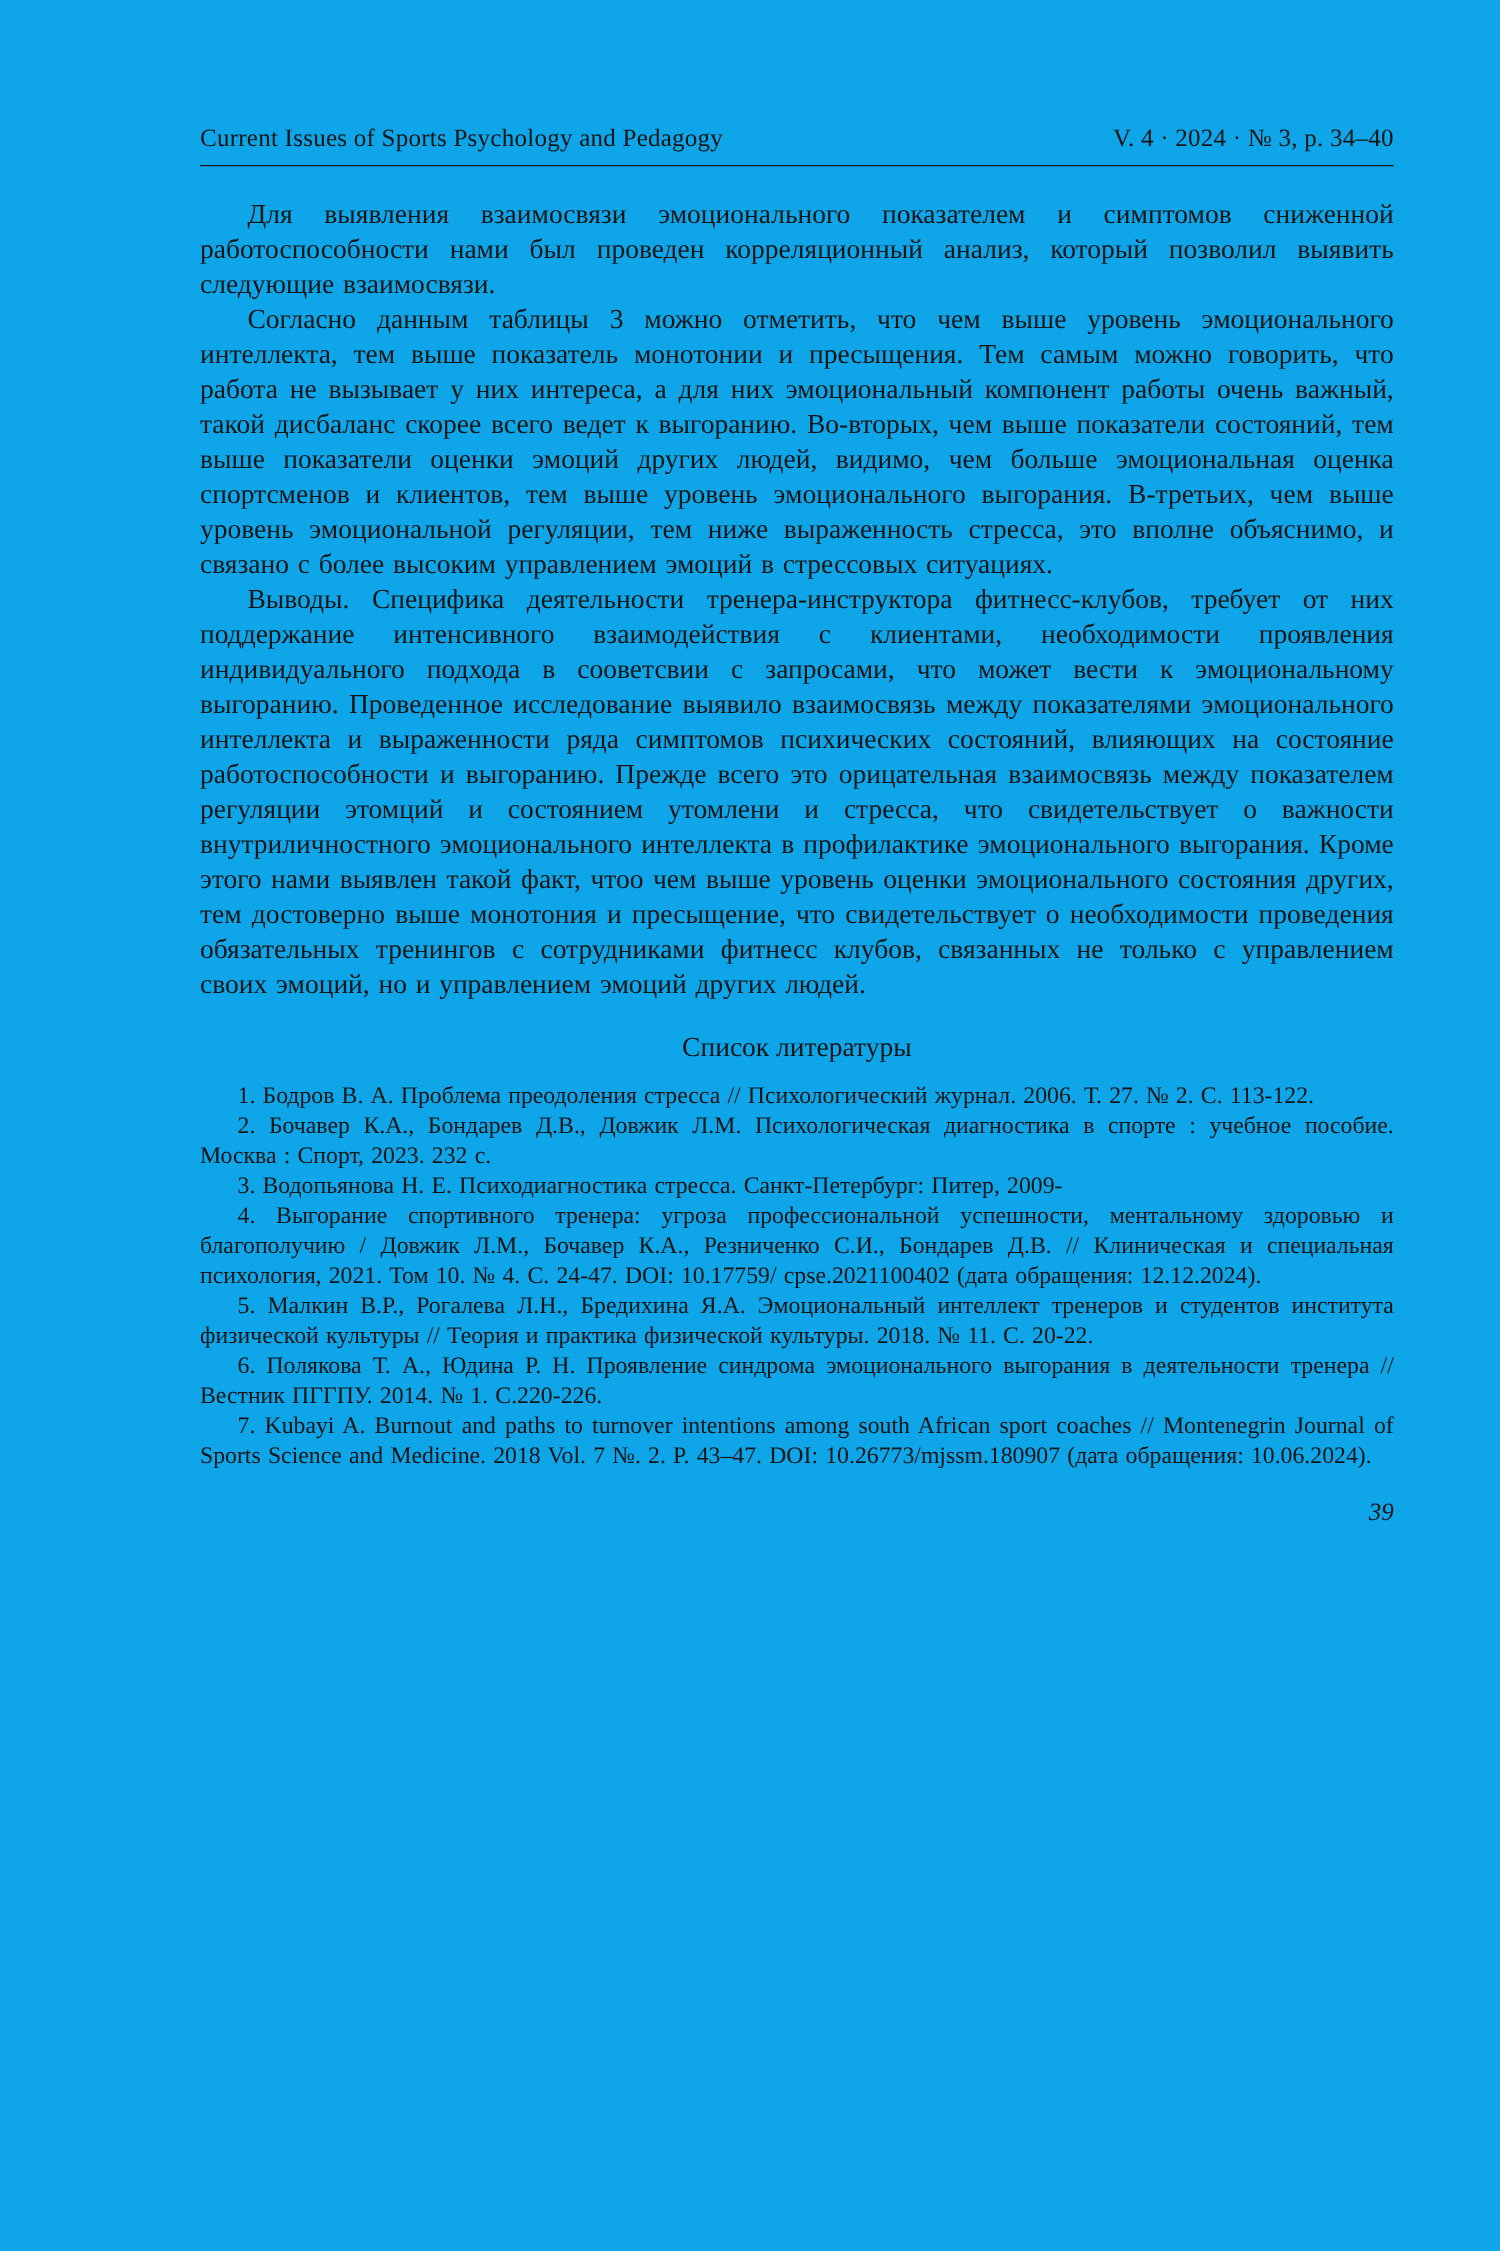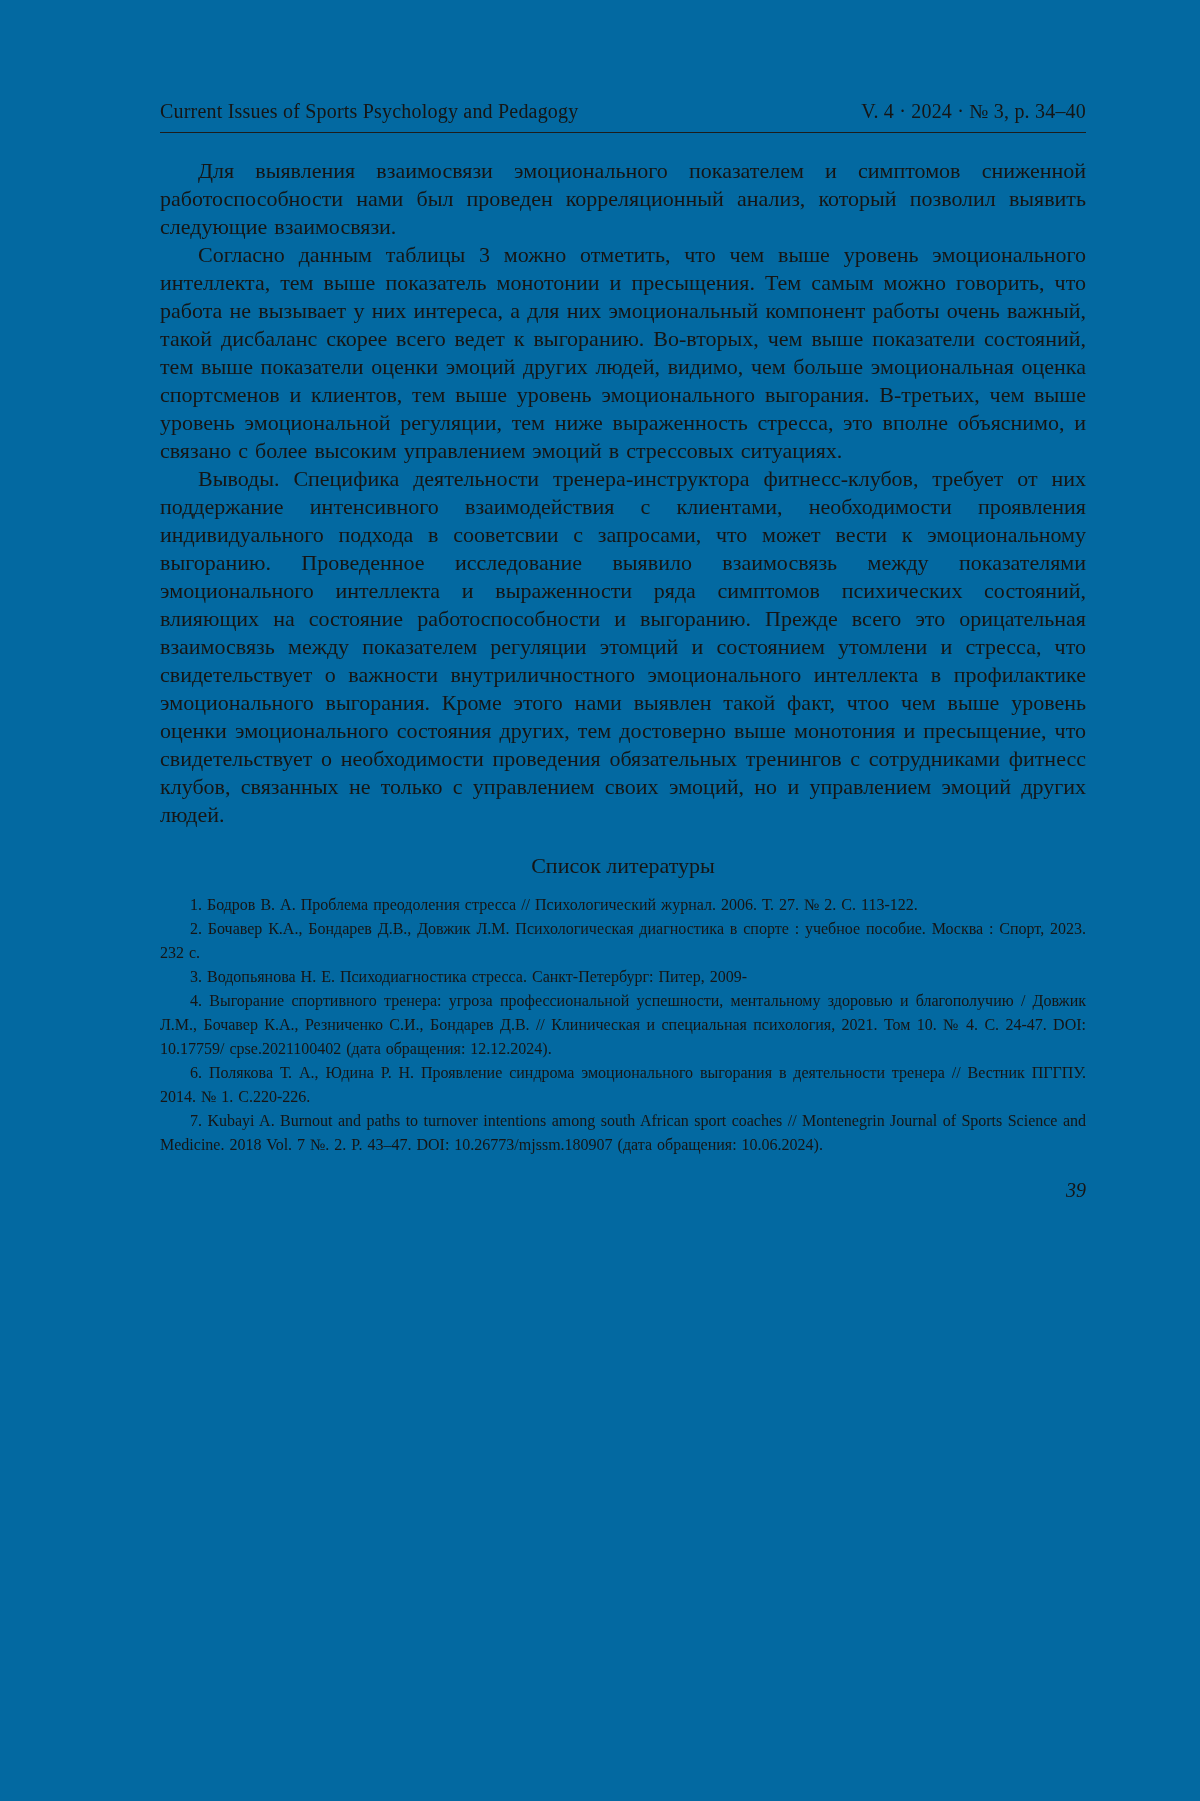--- a/index.html
+++ b/index.html
@@ -5,23 +5,23 @@
   html, body {
     margin: 0;
     padding: 0;
     background: #ffffff;
   }
   .page {
     position: relative;
     width: 1200px;
     height: 1801px;
     margin: 0 auto;
-    background: #0369a1;
+    background: #0ea5e9;
     box-sizing: border-box;
-    padding: 100px 114px 0 160px;
+    padding: 100px 85px 0 160px;
     font-family: "Liberation Serif", "DejaVu Serif", serif;
     color: #151515;
   }
   .page-header {
     display: flex;
     justify-content: space-between;
     align-items: baseline;
     font-size: 20px;
     letter-spacing: 0.2px;
     padding-bottom: 9px;
@@ -42,21 +42,21 @@
     margin: 0;
     word-spacing: 1.5px;
   }
   .refs-heading {
     font-size: 22px;
     font-weight: normal;
     text-align: center;
     margin: 24px 0 14px 0;
   }
   .reference-item {
-    font-size: 16px;
+    font-size: 19px;
     line-height: 24px;
     text-align: justify;
     text-indent: 30px;
     margin: 0;
     word-spacing: 1px;
   }
   .page-number {
     text-align: right;
     font-size: 20px;
     margin-top: 22px;
@@ -83,20 +83,21 @@
         <p class="body-paragraph">Выводы. Специфика деятельности тренера-инструктора фитнесс-клубов, требует от них поддержание интенсивного взаимодействия с клиентами, необходимости проявления индивидуального подхода в сооветсвии с запросами, что может вести к эмоциональному выгоранию. Проведенное исследование выявило взаимосвязь между показателями эмоционального интеллекта и выраженности ряда симптомов психических состояний, влияющих на состояние работоспособности и выгоранию. Прежде всего это орицательная взаимосвязь между показателем регуляции этомций и состоянием утомлени и стресса, что свидетельствует о важности внутриличностного эмоционального интеллекта в профилактике эмоционального выгорания. Кроме этого нами выявлен такой факт, чтоо чем выше уровень оценки эмоционального состояния других, тем достоверно выше монотония и пресыщение, что свидетельствует о необходимости проведения обязательных тренингов с сотрудниками фитнесс клубов, связанных не только с управлением своих эмоций, но и управлением эмоций других людей.</p>
       </section>
 
     <h2 class="refs-heading">Список литературы</h2>
 
     <section>
         <p class="reference-item">1. Бодров В. А. Проблема преодоления стресса // Психологический журнал. 2006. Т. 27. № 2. С. 113-122.</p>
         <p class="reference-item">2. Бочавер К.А., Бондарев Д.В., Довжик Л.М. Психологическая диагностика в спорте : учебное пособие. Москва : Спорт, 2023. 232 с.</p>
         <p class="reference-item">3. Водопьянова Н. Е. Психодиагностика стресса. Санкт-Петербург: Питер, 2009-</p>
         <p class="reference-item">4. Выгорание спортивного тренера: угроза профессиональной успешности, ментальному здоровью и благополучию / Довжик Л.М., Бочавер К.А., Резниченко С.И., Бондарев Д.В. // Клиническая и специальная психология, 2021. Том 10. № 4. С. 24-47. DOI: 10.17759/ cpse.2021100402 (дата обращения: 12.12.2024).</p>
+        <p class="reference-item">5. Малкин В.Р., Рогалева Л.Н., Бредихина Я.А. Эмоциональный интеллект тренеров и студентов института физической культуры // Теория и практика физической культуры. 2018. № 11. С. 20-22.</p>
         <p class="reference-item">6. Полякова Т. А., Юдина Р. Н. Проявление синдрома эмоционального выгорания в деятельности тренера // Вестник ПГГПУ. 2014. № 1. С.220-226.</p>
         <p class="reference-item">7. Kubayi A. Burnout and paths to turnover intentions among south African sport coaches // Montenegrin Journal of Sports Science and Medicine. 2018 Vol. 7 №. 2. P. 43–47. DOI: 10.26773/mjssm.180907 (дата обращения: 10.06.2024).</p>
       </section>
 
   </main>
 
   <footer>
     <div class="page-number">39</div>
   </footer>
 

